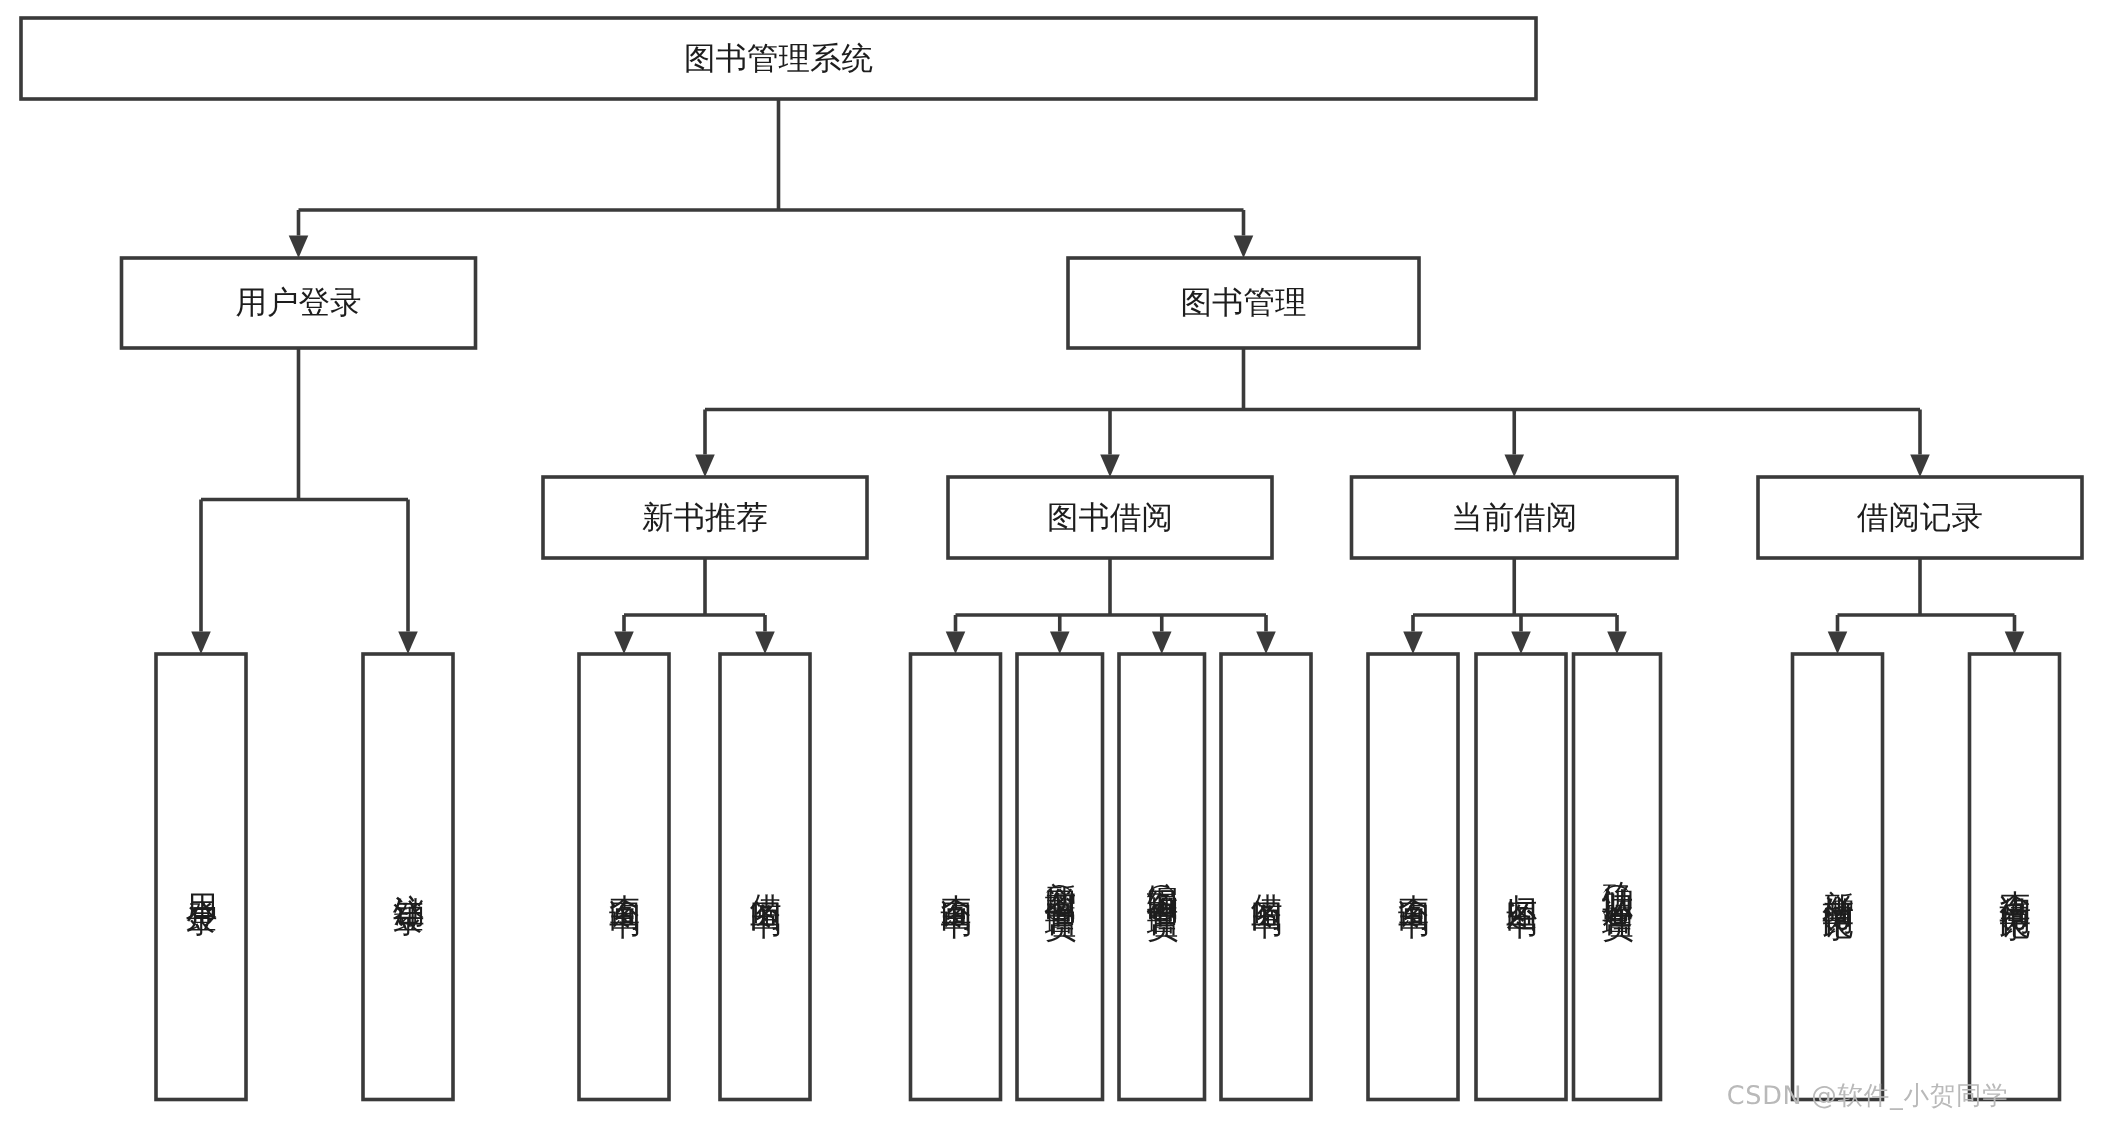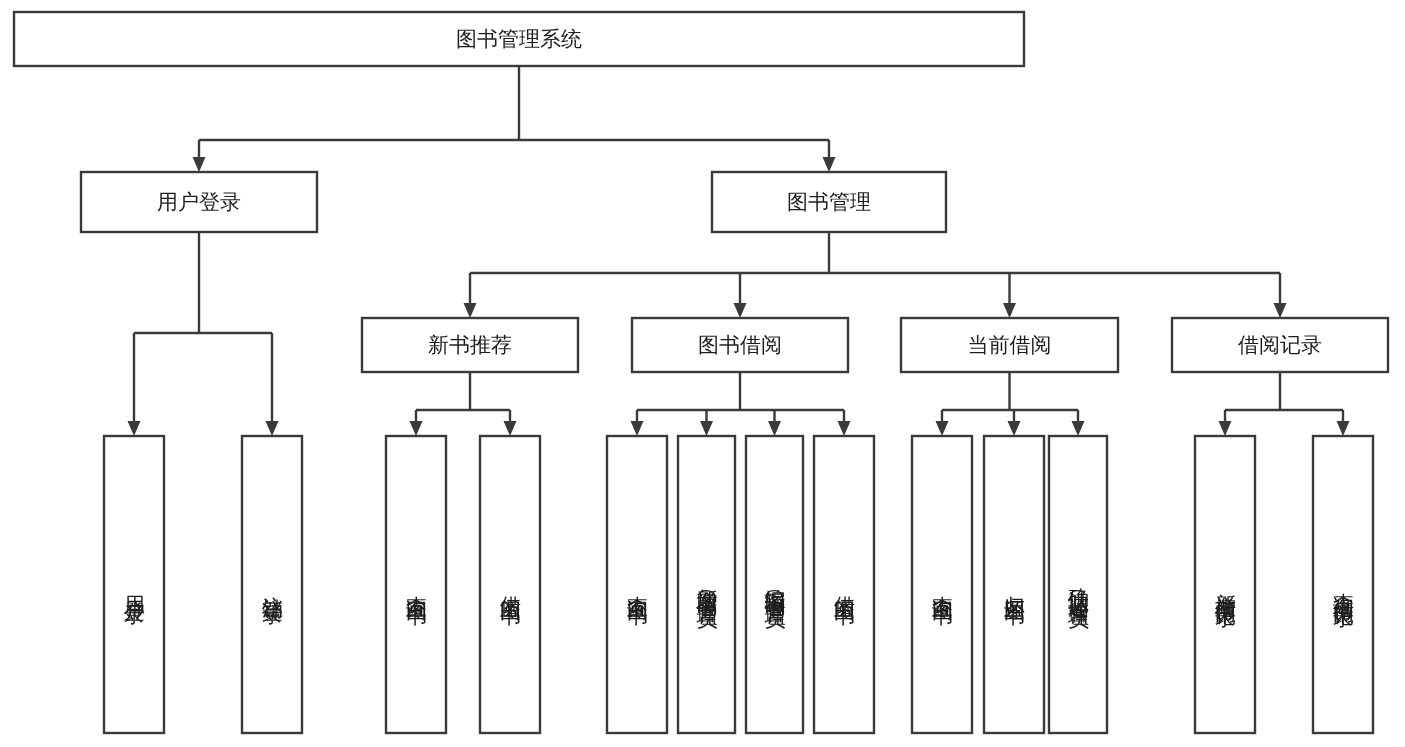--- a/index.html
+++ b/index.html
@@ -189,13 +189,14 @@
       <div class="leaf-label" style="left: 678px; top: 442px; width: 57px; height: 285px; display: flex; align-items: center; justify-content: center;">新增图书（管理员）</div>
       <div class="leaf-label" style="left: 746px; top: 442px; width: 57px; height: 285px; display: flex; align-items: center; justify-content: center;">编辑图书（管理员）</div>
       <div class="leaf-label" style="left: 814px; top: 442px; width: 60px; height: 285px; display: flex; align-items: center; justify-content: center;">借阅图书</div>
       <div class="leaf-label" style="left: 912px; top: 442px; width: 60px; height: 285px; display: flex; align-items: center; justify-content: center;">查询图书</div>
       <div class="leaf-label" style="left: 984px; top: 442px; width: 60px; height: 285px; display: flex; align-items: center; justify-content: center;">归还图书</div>
       <div class="leaf-label" style="left: 1049px; top: 442px; width: 58px; height: 285px; display: flex; align-items: center; justify-content: center;">确认归还（管理员）</div>
       <div class="leaf-label" style="left: 1195px; top: 442px; width: 60px; height: 285px; display: flex; align-items: center; justify-content: center;">新增借阅记录</div>
       <div class="leaf-label" style="left: 1313px; top: 442px; width: 60px; height: 285px; display: flex; align-items: center; justify-content: center;">查询借阅记录</div>
     </div>
 
+  <div class="watermark">CSDN @软件_小贺同学</div>
 </div>
 
 </body></html>

